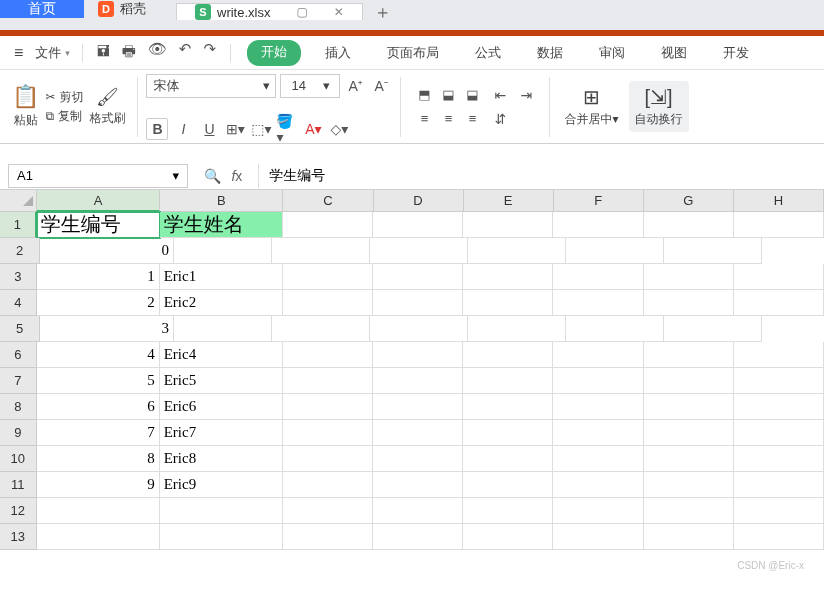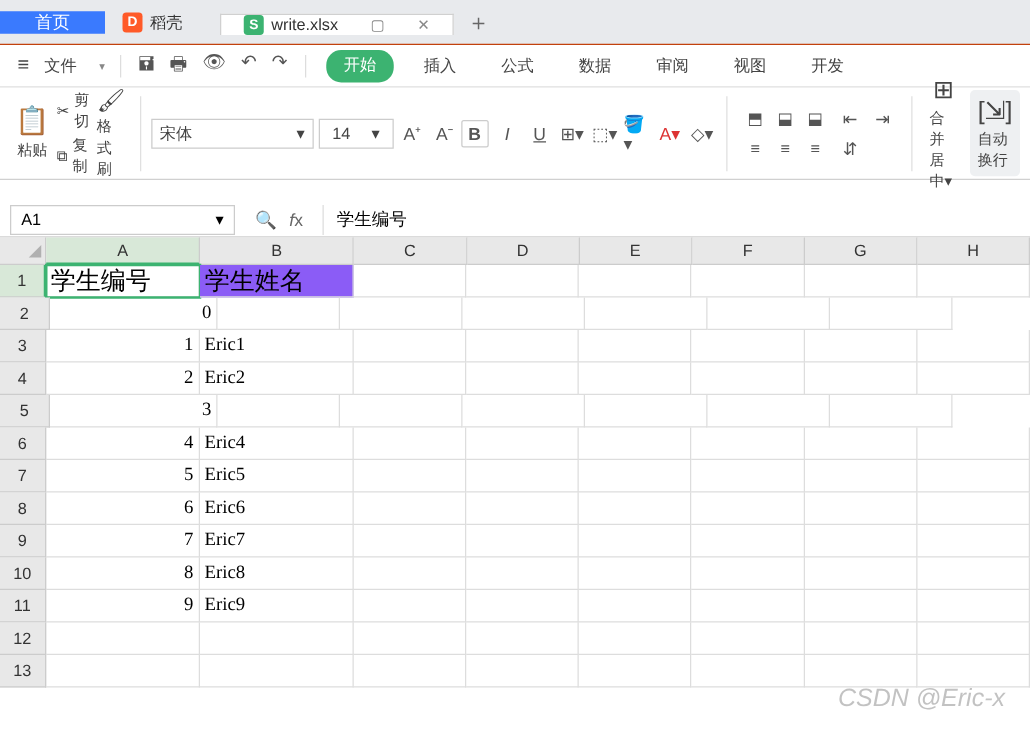--- a/index.html
+++ b/index.html
@@ -1,51 +1,51 @@
 <!DOCTYPE html>
 <html><head>
 <meta charset="utf-8">
 <style>
 * { box-sizing: border-box; margin: 0; padding: 0; font-family: "Microsoft YaHei", sans-serif; }
 body { width: 824px; height: 591px; overflow: hidden; background: #fff; position: relative; }
 
 
-.tabbar { display: flex; height: 36px; background: #e8eaed; border-bottom: 1px solid #c2410c; align-items: center; }
+.tabbar { display: flex; height: 36px; background: #e8eaed; border-bottom: 6px solid #c2410c; align-items: flex-start; }
 .tab { display: flex; align-items: center; padding: 0 18px; font-size: 13px; color: #333; position: relative; gap: 6px; }
 .tab.home { background: #3a7afe; color: #fff; padding: 0 28px; font-size: 14px; }
 .tab.file { background: #fff; border: 1px solid #d0d0d0; border-bottom: none; margin-top: 3px; }
 .tab.dk { padding: 0 30px 0 14px; }
 .tab .close, .tab .pop { color: #888; font-size: 12px; margin-left: 20px; cursor: pointer; }
 .tab .icon-dk { width: 16px; height: 16px; background: #ff5a28; border-radius: 3px; display: inline-flex; align-items: center; justify-content: center; color: #fff; font-size: 11px; font-weight: bold; }
 .tab .icon-xl { width: 16px; height: 16px; background: #3cb371; border-radius: 3px; display: inline-flex; align-items: center; justify-content: center; color: #fff; font-size: 11px; font-weight: bold; }
 .newtab { display: flex; align-items: center; justify-content: center; width: 40px; color: #666; font-size: 18px; cursor: pointer; }
 
 
 .menubar { display: flex; height: 34px; align-items: center; padding: 0 8px; gap: 2px; border-bottom: 1px solid #e0e0e0; font-size: 13px; color: #444; }
 .menubar .ham { font-size: 16px; padding: 0 6px; }
-.menubar .file-menu { padding: 0 4px; display: flex; align-items: center; gap: 18px; }
+.menubar .file-menu { padding: 0 4px; display: flex; align-items: center; gap: 4px; }
 .menubar .dd { font-size: 9px; color: #888; }
 .menubar .sep { width: 1px; height: 18px; background: #ddd; margin: 0 6px; }
 .menubar .qat { display: flex; gap: 12px; padding: 0 6px; font-size: 15px; color: #555; }
 .menubar .qat span { cursor: pointer; }
 .menubar .tabs { display: flex; gap: 12px; margin-left: 8px; }
 .menubar .mtab { padding: 4px 12px; cursor: pointer; }
 .menubar .mtab.active { background: #3cb371; color: #fff; border-radius: 12px; padding: 3px 14px; }
 
 
 .ribbon { display: flex; height: 74px; border-bottom: 1px solid #d0d0d0; padding: 4px 8px; gap: 4px; align-items: center; font-size: 12px; color: #444; }
 .rgroup { display: flex; flex-direction: column; align-items: center; gap: 2px; padding: 0 4px; }
 .rgroup.row { flex-direction: row; gap: 6px; }
 .rsep { width: 1px; height: 60px; background: #e0e0e0; margin: 0 4px; }
 .paste-btn { display: flex; flex-direction: column; align-items: center; gap: 2px; cursor: pointer; }
 .paste-btn .pi { font-size: 22px; }
 .clip-acts { display: flex; flex-direction: column; gap: 2px; font-size: 12px; }
 .clip-acts div { display: flex; align-items: center; gap: 4px; cursor: pointer; }
 .fmt-brush { display: flex; flex-direction: column; align-items: center; gap: 2px; cursor: pointer; }
-.fontbox { display: flex; flex-direction: row; gap: 2px; }
+.fontbox { display: flex; flex-direction: column; gap: 20px; }
 .fontrow { display: flex; gap: 4px; align-items: center; }
 .fontsel { width: 130px; height: 24px; border: 1px solid #ccc; padding: 0 6px; font-size: 13px; display: flex; align-items: center; justify-content: space-between; background: #fff; }
 .sizesel { width: 60px; height: 24px; border: 1px solid #ccc; padding: 0 10px; font-size: 13px; display: flex; align-items: center; justify-content: space-between; background: #fff; }
 .fbtn { width: 22px; height: 22px; display: inline-flex; align-items: center; justify-content: center; cursor: pointer; font-size: 14px; color: #555; border-radius: 2px; }
 .fbtn.bold { font-weight: bold; border: 1px solid #ccc; }
 .fbtn.italic { font-style: italic; }
 .fbtn.underline { text-decoration: underline; }
 .aligngrid { display: grid; grid-template-columns: repeat(3, 22px); grid-template-rows: repeat(2, 22px); gap: 2px; }
 .aligngrid .ab { display: flex; align-items: center; justify-content: center; cursor: pointer; font-size: 13px; color: #555; }
 .extra-align { display: flex; flex-direction: column; gap: 2px; }
@@ -67,23 +67,23 @@
 .corner::after { content: ""; border-style: solid; border-width: 0 0 10px 10px; border-color: transparent transparent #b0b0b0 transparent; }
 .ch { width: 98px; background: #e8e8e8; border-right: 1px solid #ccc; border-bottom: 1px solid #ccc; display: flex; align-items: center; justify-content: center; font-size: 13px; color: #333; }
 .ch.sel { background: #d8e8d8; border-bottom: 2px solid #3cb371; }
 .ch.wide { width: 134px; }
 .row { display: flex; height: 26px; }
 .rh { width: 40px; background: #e8e8e8; border-right: 1px solid #ccc; border-bottom: 1px solid #ccc; display: flex; align-items: center; justify-content: center; font-size: 13px; color: #333; }
 .rh.sel { background: #d8e8d8; border-right: 2px solid #3cb371; }
 .cell { width: 98px; border-right: 1px solid #ddd; border-bottom: 1px solid #ddd; padding: 0 4px; font-size: 15px; display: flex; align-items: center; font-family: "SimSun", serif; }
 .cell.wide { width: 134px; }
 .cell.num { justify-content: flex-end; }
-.cell.hdr { font-size: 20px; background: #8b5cf6; }
+.cell.hdr { font-size: 20px; background: #86efac; }
 .cell.active { outline: 2px solid #3cb371; outline-offset: -1px; background: #fff; }
-.watermark { position: absolute; right: 20px; bottom: 20px; color: rgba(120,120,120,0.45); font-size: 20px; font-style: italic; }
+.watermark { position: absolute; right: 20px; bottom: 20px; color: rgba(120,120,120,0.45); font-size: 10px; }
 </style>
 </head>
 <body>
 
 <div class="tabbar">
   <div class="tab home">首页</div>
   <div class="tab dk">
     <span class="icon-dk">D</span>
     <span>稻壳</span>
   </div>
@@ -107,20 +107,21 @@
     <span>🖬</span>
     <span>🖶</span>
     <span>👁</span>
     <span>↶</span>
     <span>↷</span>
   </div>
   <span class="sep"></span>
   <div class="tabs">
     <span class="mtab active">开始</span>
     <span class="mtab">插入</span>
+    <span class="mtab">页面布局</span>
     <span class="mtab">公式</span>
     <span class="mtab">数据</span>
     <span class="mtab">审阅</span>
     <span class="mtab">视图</span>
     <span class="mtab">开发</span>
   </div>
 </div>
 
 <div class="ribbon">
   <div class="rgroup row">

